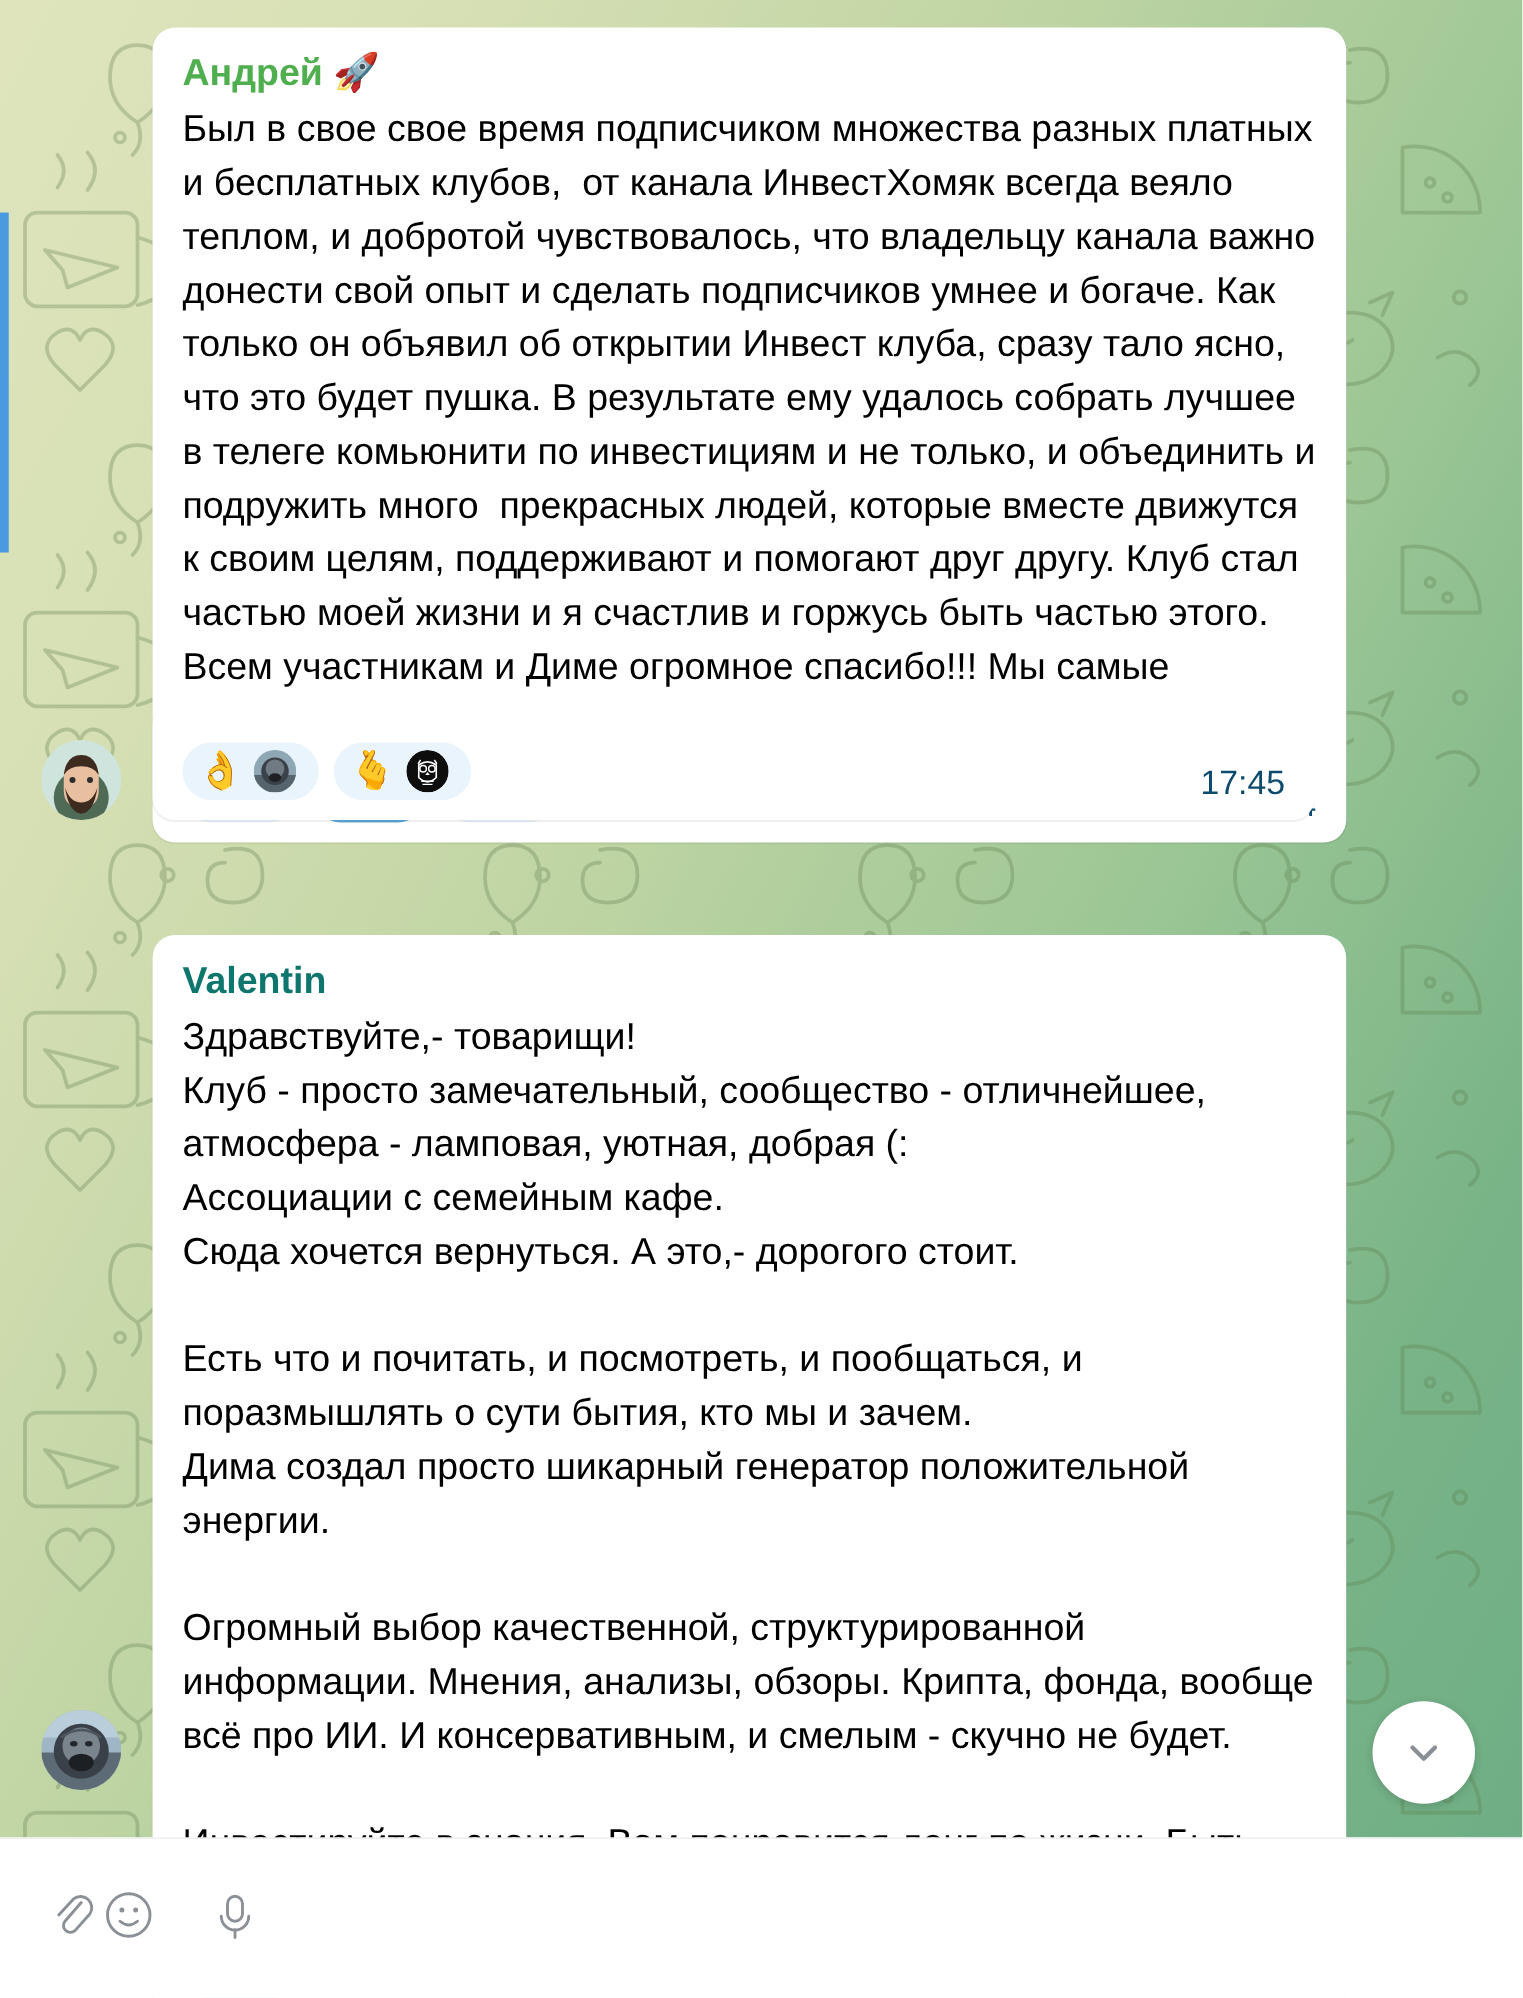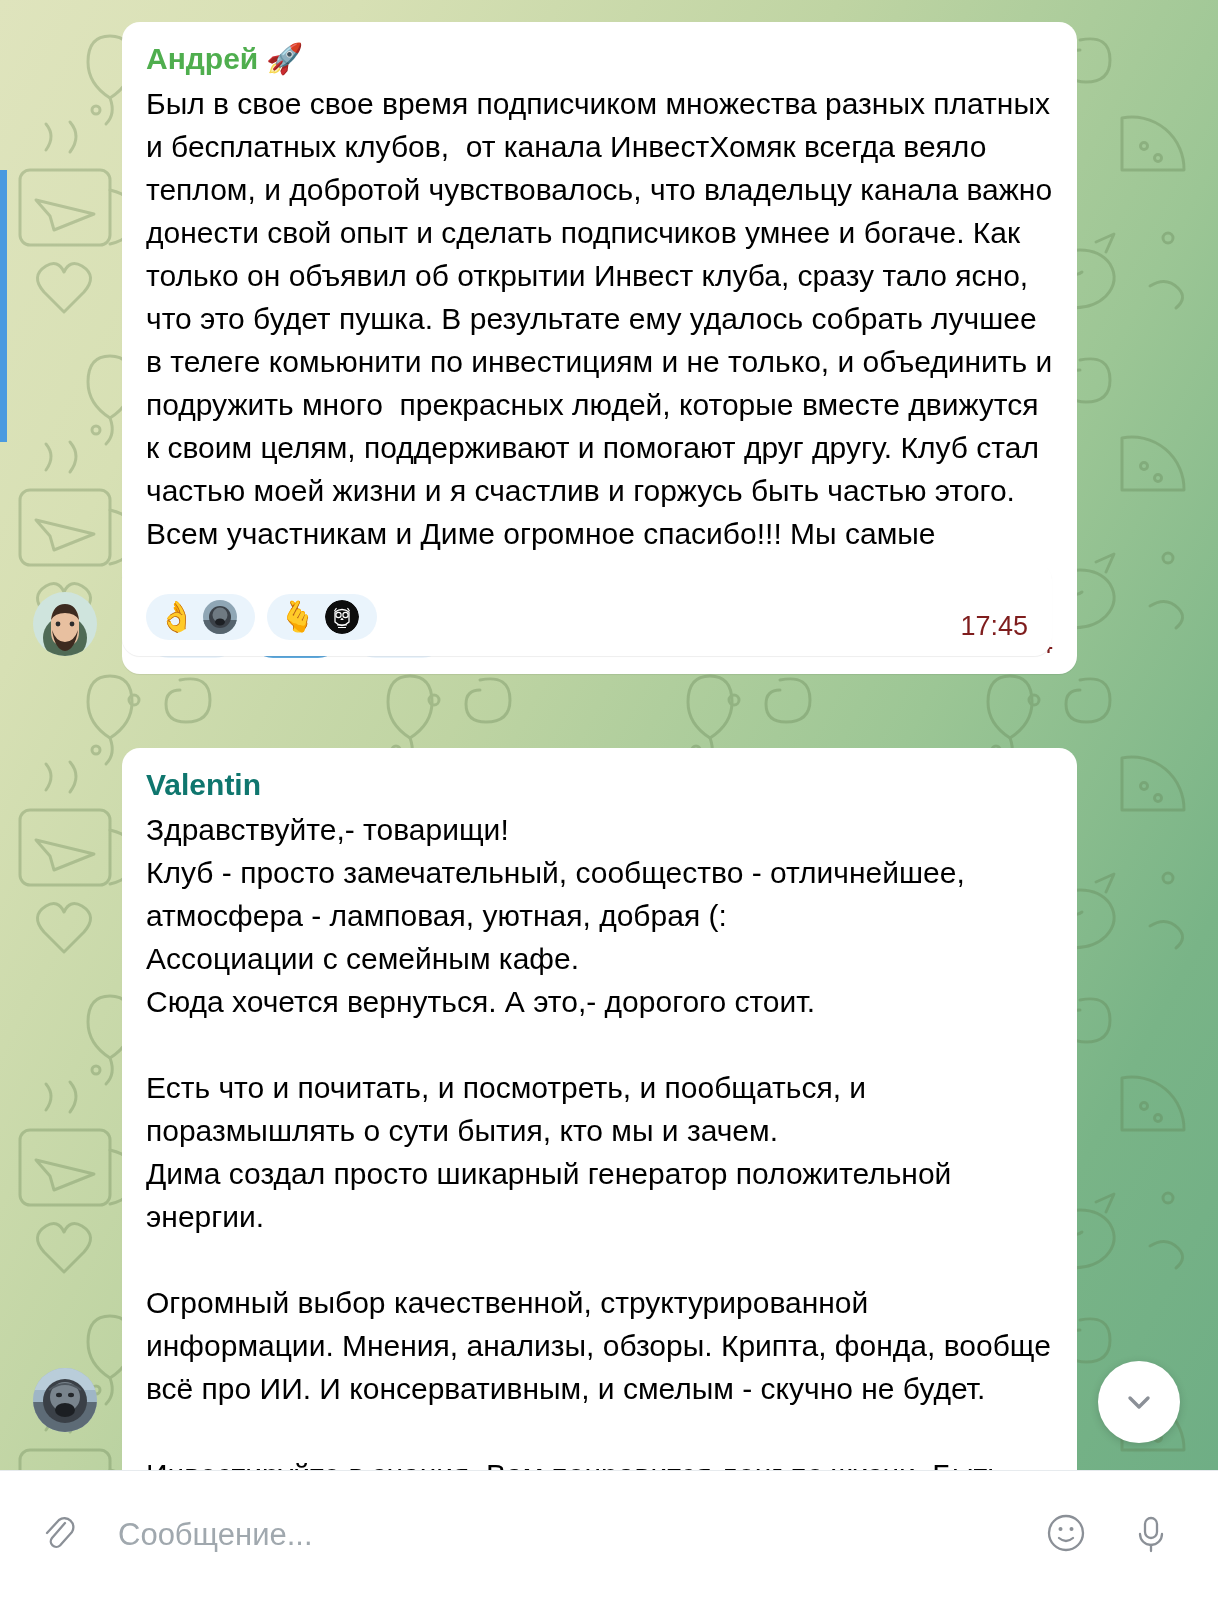--- a/index.html
+++ b/index.html
@@ -144,21 +144,21 @@
     overflow: hidden;
     display: inline-block;
     position: relative;
   }
 
   .time {
     position: absolute;
     right: 24px;
     bottom: 14px;
     font-size: 27px;
-    color: #7f1d1d;
+    color: #0c4a6e;
   }
 
   
   .scroll-down {
     position: absolute;
     right: 38px;
     bottom: 155px;
     width: 82px;
     height: 82px;
     border-radius: 50%;
@@ -359,21 +359,20 @@
       <path d="M11 16 L20 25 L29 16" fill="none" stroke="#8b9097" stroke-width="3.4" stroke-linecap="round" stroke-linejoin="round"></path>
     </svg>
   </div>
 
   <div class="composer">
     <div class="attach">
       <svg width="44" height="44" viewBox="0 0 44 44">
         <path d="M29 12 L16 27 a5.5 5.5 0 0 0 8 7.5 L36 21 a9 9 0 0 0 -13 -12 L11 22" fill="none" stroke="#8b9097" stroke-width="2.3" stroke-linecap="round" stroke-linejoin="round"></path>
       </svg>
     </div>
-    <div class="placeholder">Сообщение...</div>
     <div class="emoji-btn">
       <svg width="46" height="46" viewBox="0 0 46 46">
         <circle cx="23" cy="23" r="17" fill="none" stroke="#8b9097" stroke-width="2.3"></circle>
         <circle cx="17.5" cy="19" r="2" fill="#8b9097"></circle>
         <circle cx="28.5" cy="19" r="2" fill="#8b9097"></circle>
         <path d="M16 28 q7 6 14 0" fill="none" stroke="#8b9097" stroke-width="2.3" stroke-linecap="round"></path>
       </svg>
     </div>
     <div class="mic-btn">
       <svg width="44" height="46" viewBox="0 0 44 46">

